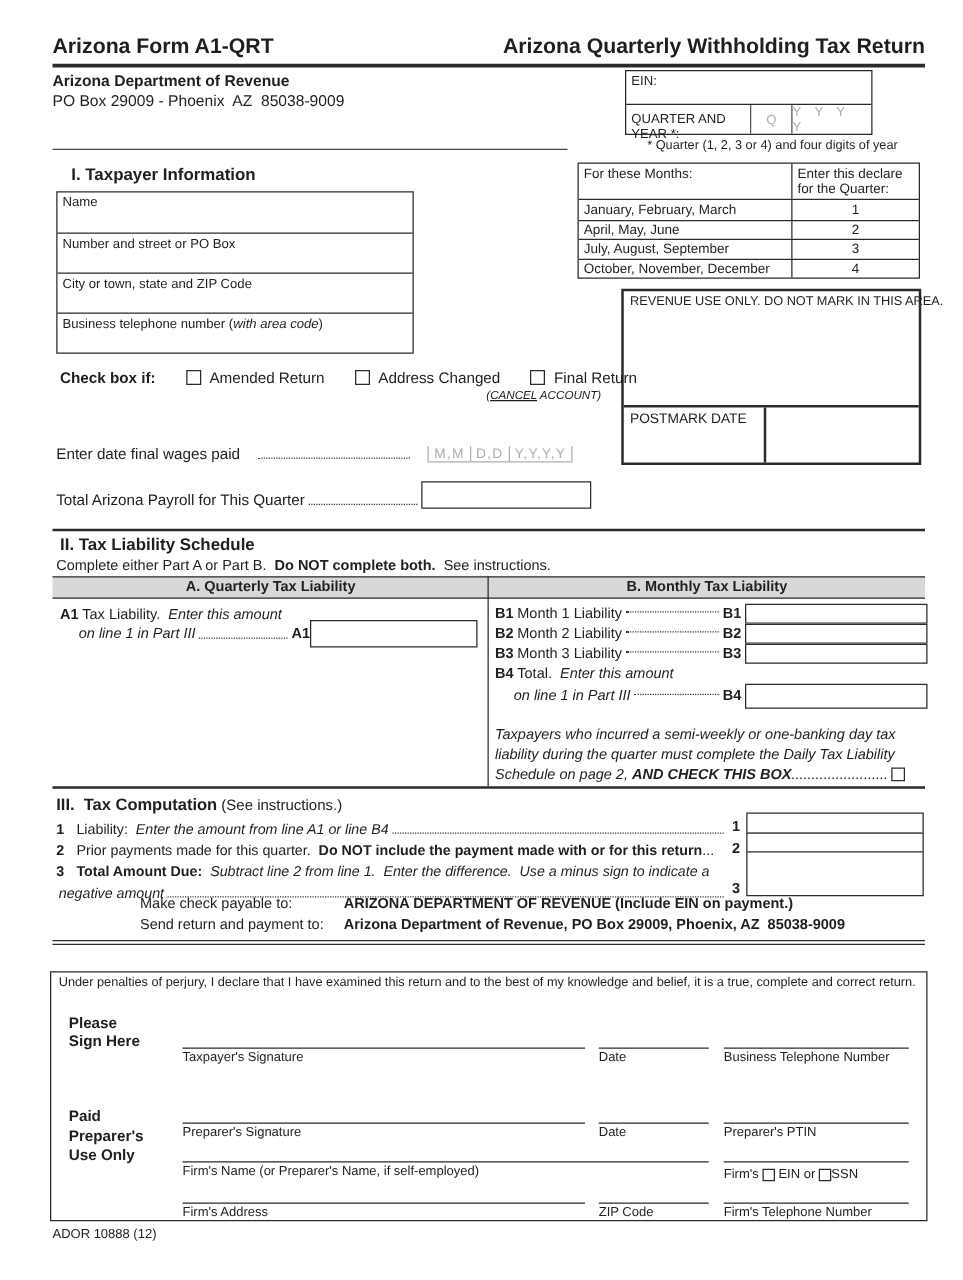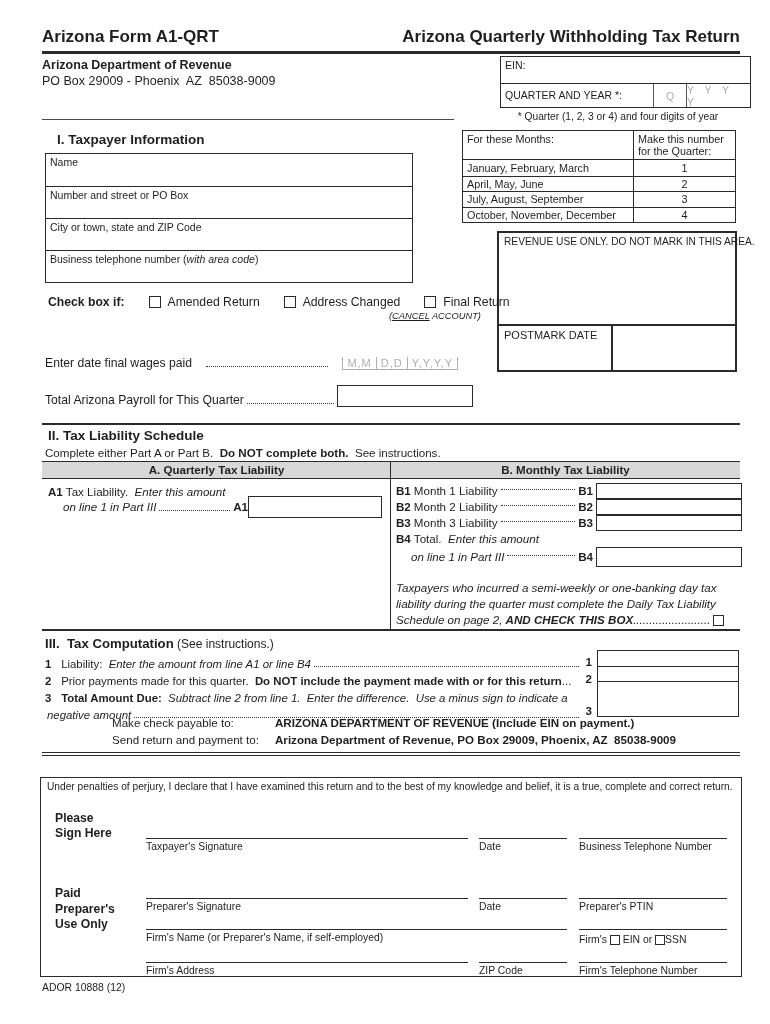--- a/index.html
+++ b/index.html
@@ -12,33 +12,33 @@
   .u{text-decoration:underline;}
   .pre{white-space:pre;}
   .dots{flex:1 1 8px;border-bottom:1.7px dotted #3a3a3a;margin:0 3px 3px 3px;min-width:8px;}
   .cb{display:inline-block;width:12px;height:12px;border:1.6px solid var(--line);background:#fff;vertical-align:-2px;flex:0 0 auto;}
   .ibox{border:1.5px solid var(--line);background:#fff;}
 
   
   .hdr-titles{left:42px;top:27px;width:698px;display:flex;justify-content:space-between;
               font-size:17px;font-weight:700;border-bottom:3px solid var(--line);padding-bottom:4px;}
   .dept{left:42px;top:57px;font-size:12.5px;line-height:16px;}
-  .ein-box{left:500px;top:56px;width:251px;border:1.8px solid var(--line);}
+  .ein-box{left:500px;top:56px;width:198px;border:1.8px solid var(--line);}
   .ein-row{height:26px;font-size:10.5px;padding:2px 4px;}
   .qy-row{border-top:1.6px solid var(--line);display:flex;height:24px;align-items:stretch;font-size:10.5px;}
   .qy-label{flex:1;padding:5px 4px 0 4px;}
   .q-cell,.y-cell{border-left:1.4px solid #555;color:var(--gray);display:flex;align-items:center;justify-content:center;}
   .q-cell{width:33px;}
   .y-cell{width:64px;letter-spacing:4px;}
   .footnote{left:498px;top:111px;width:240px;font-size:10.2px;text-align:center;}
 
   
   .rule-1{left:42px;top:119px;width:412px;border-top:1.5px solid #4a4a4a;}
   .s1-title{left:57px;top:132px;font-size:13.5px;font-weight:700;}
-  .tp-box{left:45px;top:153px;width:368px;border:1.8px solid var(--line);}
+  .tp-box{left:45px;top:153px;width:286px;border:1.8px solid var(--line);}
   .tp-row{height:32px;font-size:10.5px;padding:2px 4px;}
   .tp-row + .tp-row{border-top:1.3px solid var(--line);}
 
   
   .months{left:462px;top:130px;width:274px;border:1.8px solid var(--line);font-size:10.8px;}
   .m-hdr{display:flex;border-bottom:1.6px solid var(--line);}
   .m-hc1{flex:1;padding:2px 4px;}
   .m-hc2{width:102px;border-left:1.3px solid var(--line);padding:2px 4px;}
   .m-row{display:flex;height:15.5px;align-items:center;}
   .m-row + .m-row{border-top:1.3px solid var(--line);}
@@ -152,21 +152,21 @@
       <span>City or town, state and ZIP Code</span>
     </div>
     <div class="tp-row">
       <span><span>Business telephone number (</span><span class="i">with area code</span><span>)</span></span>
     </div>
   </div>
 
   <div class="abs months">
     <div class="m-hdr">
       <div class="m-hc1">For these Months:</div>
-      <div class="m-hc2">Make this number for the Quarter:</div>
+      <div class="m-hc2">Enter this declare for the Quarter:</div>
     </div>
     <div class="m-row">
       <div class="m-c1">January, February, March</div>
       <div class="m-c2">1</div>
     </div>
     <div class="m-row">
       <div class="m-c1">April, May, June</div>
       <div class="m-c2">2</div>
     </div>
     <div class="m-row">

